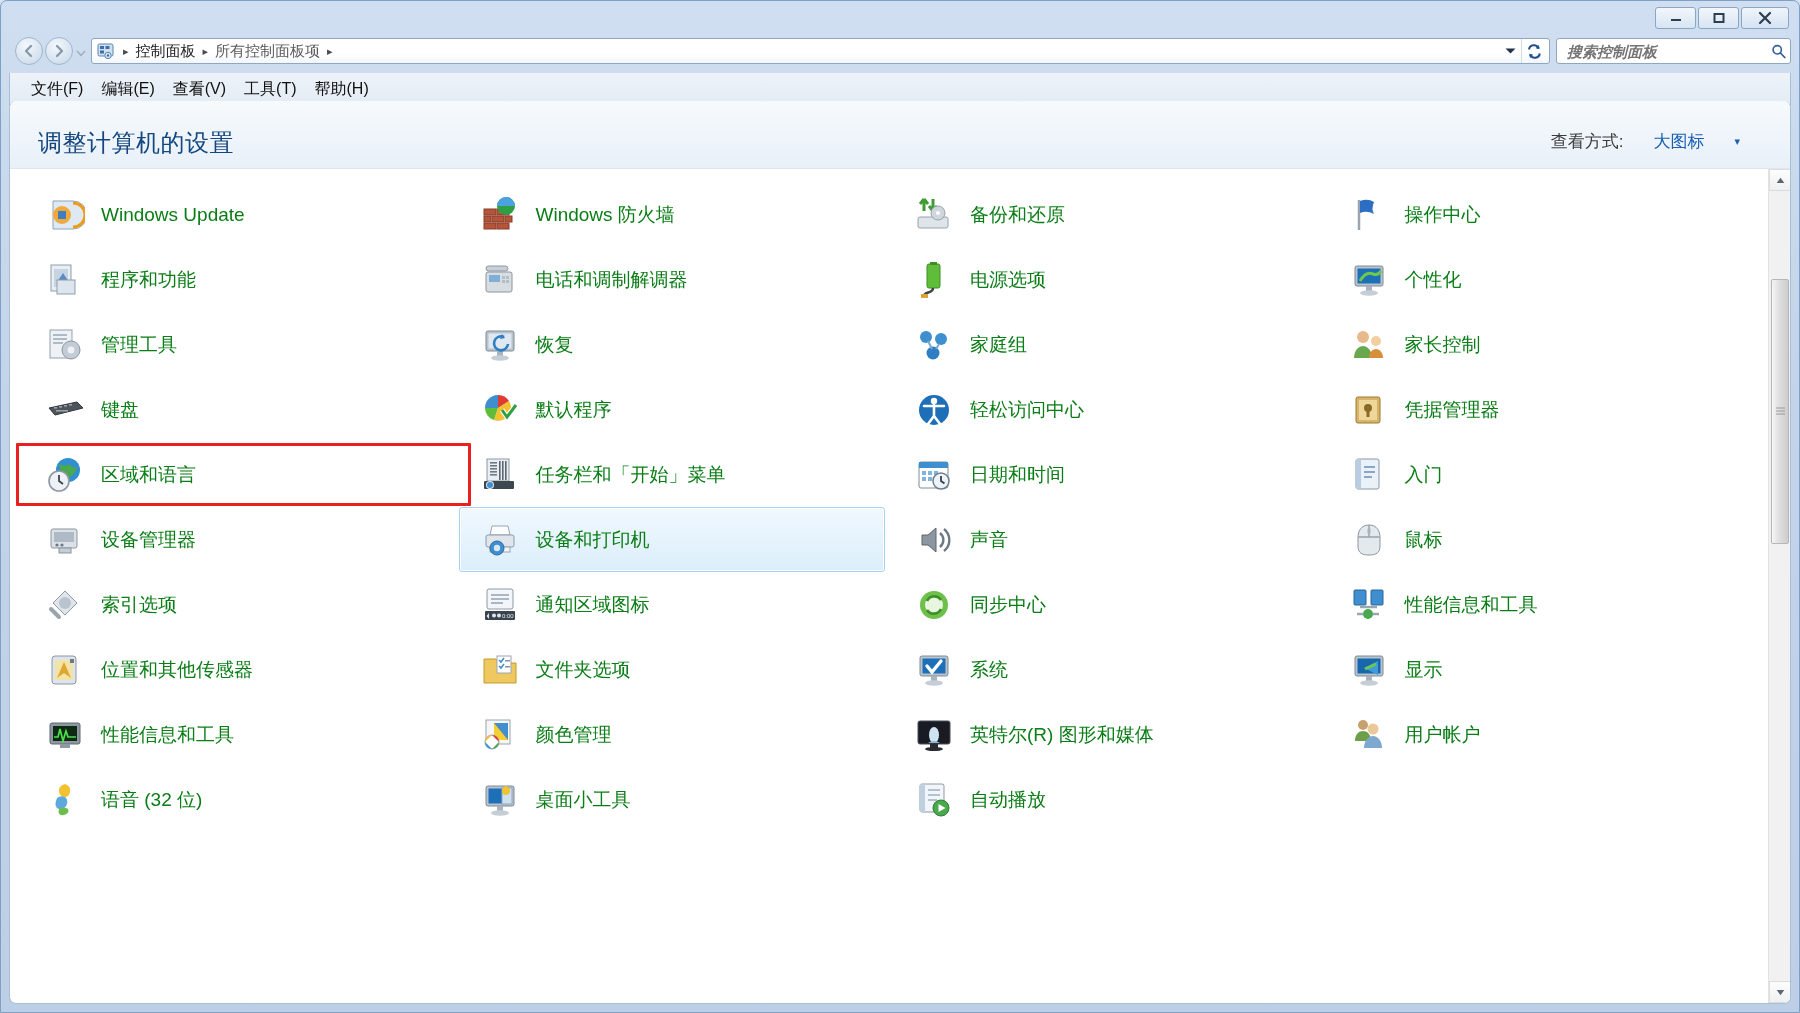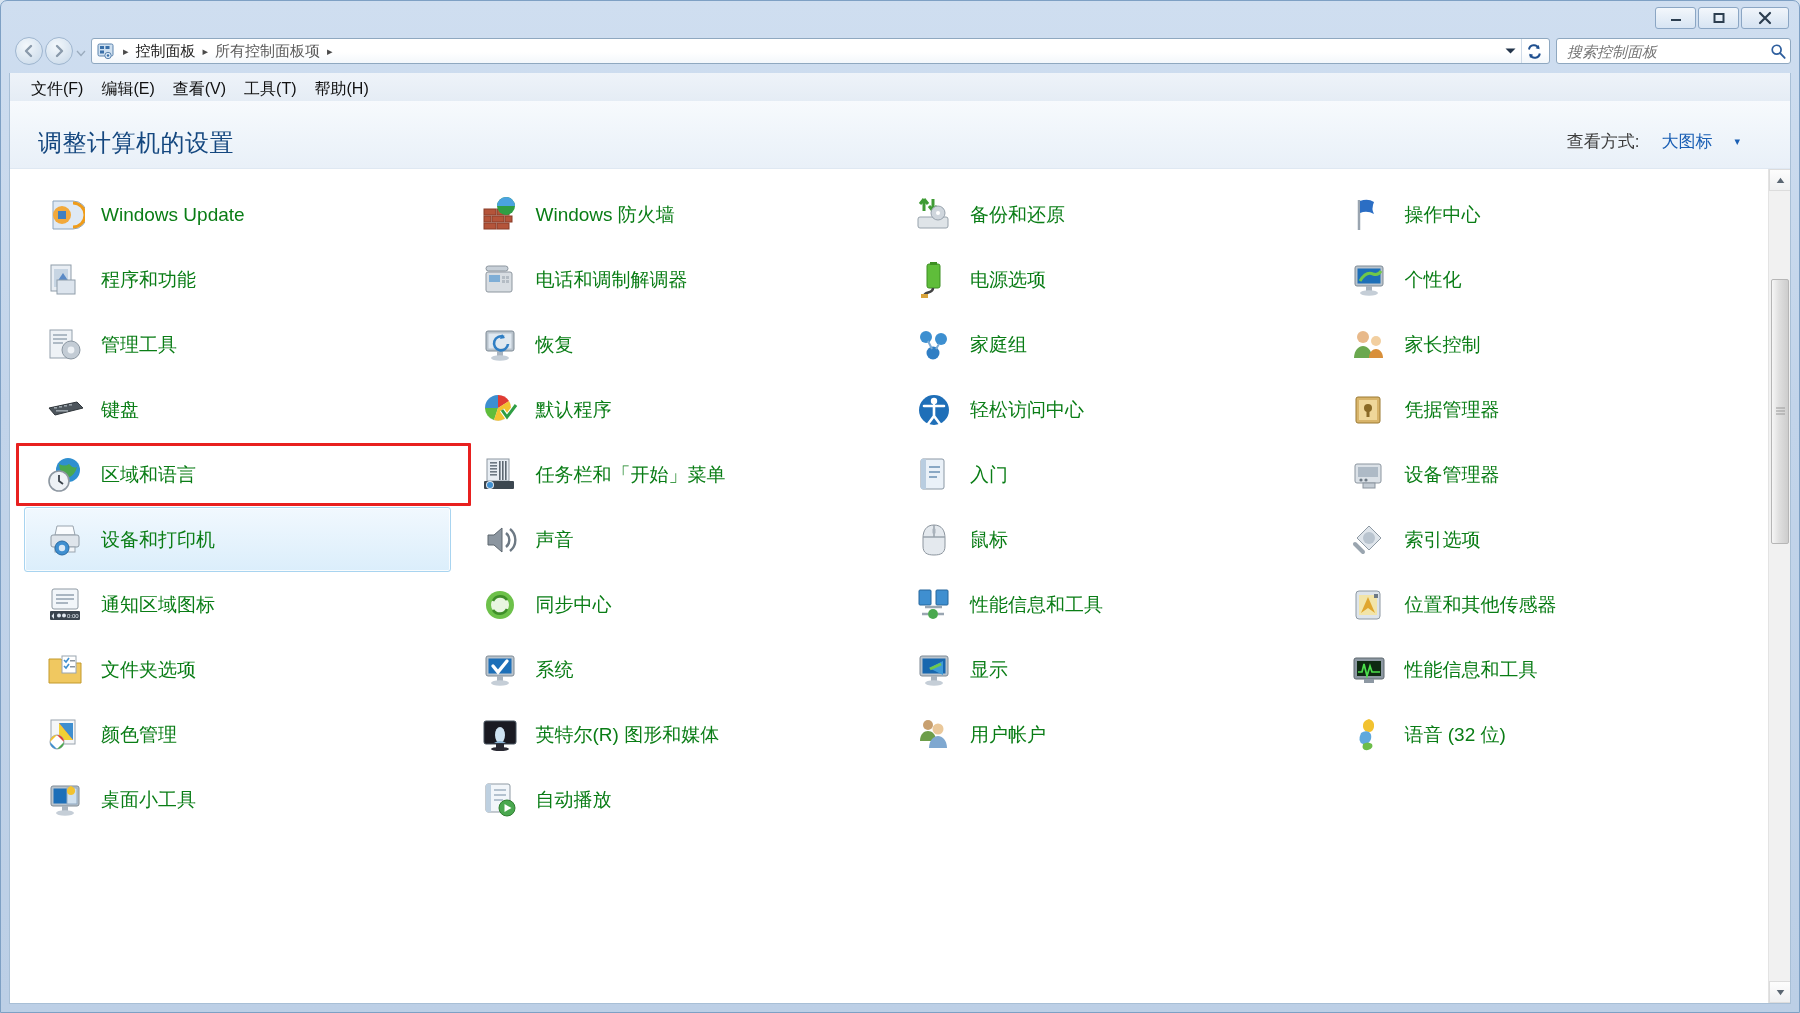--- a/index.html
+++ b/index.html
@@ -101,20 +101,21 @@
     border: 1px solid #8fa8c0;
     border-radius: 3px;
     display: flex; align-items: center;
     padding: 0 4px 0 8px;
   }
   .searchbox input {
     flex: 1; border: 0; outline: 0; font-size: 15px;
     font-style: italic; color: #a21caf;
     font-family: "Liberation Sans", sans-serif;
     background: transparent;
+    font-weight: bold;
   }
 
   
   .menubar {
     position: absolute; left: 8px; right: 8px; top: 72px; height: 33px;
     background: linear-gradient(to bottom,#eef3f9,#e3ebf4);
     display: flex; align-items: center;
     padding-left: 12px;
     font-size: 16px; color: #111;
     border-left: 1px solid #a8bfd6;
@@ -123,35 +124,36 @@
   .menu-item { padding: 3px 9px; cursor: pointer; white-space: nowrap; }
 
   
   .content {
     position: absolute; left: 8px; right: 8px; top: 100px; bottom: 8px;
     background: #fff;
     border-left: 1px solid #a8bfd6;
     border-right: 1px solid #a8bfd6;
     border-bottom: 1px solid #a8bfd6;
     overflow: hidden;
+    border-radius: 7px;
   }
   .header-band {
     position: absolute; left: 0; right: 0; top: 0; height: 68px;
     background: linear-gradient(to bottom, #f7fafd 0%, #eef4fa 60%, #e9f0f8 100%);
     border-bottom: 1px solid #dfe8f2;
   }
   .page-title {
     position: absolute; left: 28px; top: 26px;
     font-size: 24px; color: #14477f;
     letter-spacing: 0.5px;
   }
   .viewby {
     position: absolute; right: 50px; top: 29px;
     font-size: 17px; color: #444;
-    display: flex; align-items: center; gap: 22px;
+    display: flex; align-items: center; gap: 30px;
   }
   .viewby .vlabel { color: #3c3c3c; }
   .viewby .vvalue { color: #1a5fb4; cursor: pointer; }
   .viewby .vcaret { color: #1a5fb4; font-size: 11px; }
 
   
   .gridwrap {
     position: absolute; left: 0; right: 22px; top: 68px; bottom: 0;
     overflow: hidden;
   }
@@ -600,20 +602,38 @@
                   <rect x="19" y="6" width="1.6" height="19"></rect>
                   <rect x="22" y="6" width="1.6" height="19"></rect>
                   <rect x="25" y="6" width="1.6" height="19"></rect>
                 </g>
                 <rect x="4" y="26" width="30" height="8" rx="1" fill="#3c4750"></rect>
                 <circle cx="10" cy="30" r="4" fill="#dfe8f2"></circle>
                 <circle cx="10" cy="30" r="3" fill="#3f8fd0"></circle>
               </svg>
             </span>
             <span class="lbl">任务栏和「开始」菜单</span>
+          </div>
+          <div class="cell">
+            <span class="ico">
+              <svg width="40" height="40" viewBox="0 0 40 40">
+                <rect x="5" y="7" width="29" height="26" rx="2" fill="#fff" stroke="#7f8d9a"></rect>
+                <rect x="5" y="7" width="29" height="6" fill="#3f8fd0"></rect>
+                <g fill="#7fb4e0">
+                  <rect x="8" y="16" width="4" height="4"></rect>
+                  <rect x="14" y="16" width="4" height="4"></rect>
+                  <rect x="20" y="16" width="4" height="4"></rect>
+                  <rect x="8" y="22" width="4" height="4"></rect>
+                  <rect x="14" y="22" width="4" height="4"></rect>
+                </g>
+                <circle cx="27" cy="26" r="8" fill="#eef3f8" stroke="#6d7d8c" stroke-width="1.5"></circle>
+                <path d="M27 21 v5 l3.5 2.5" stroke="#33404d" stroke-width="1.8" fill="none"></path>
+              </svg>
+            </span>
+            <span class="lbl">日期和时间</span>
           </div>
           <div class="cell">
             <span class="ico">
               <svg width="40" height="40" viewBox="0 0 40 40">
                 <rect x="7" y="4" width="23" height="30" rx="2" fill="#eaf1f8" stroke="#8a97a4"></rect>
                 <rect x="7" y="4" width="5" height="30" fill="#b9cde0"></rect>
                 <g fill="#8aa8c4">
                   <rect x="15" y="11" width="11" height="2"></rect>
                   <rect x="15" y="16" width="11" height="2"></rect>
                   <rect x="15" y="21" width="8" height="2"></rect>

